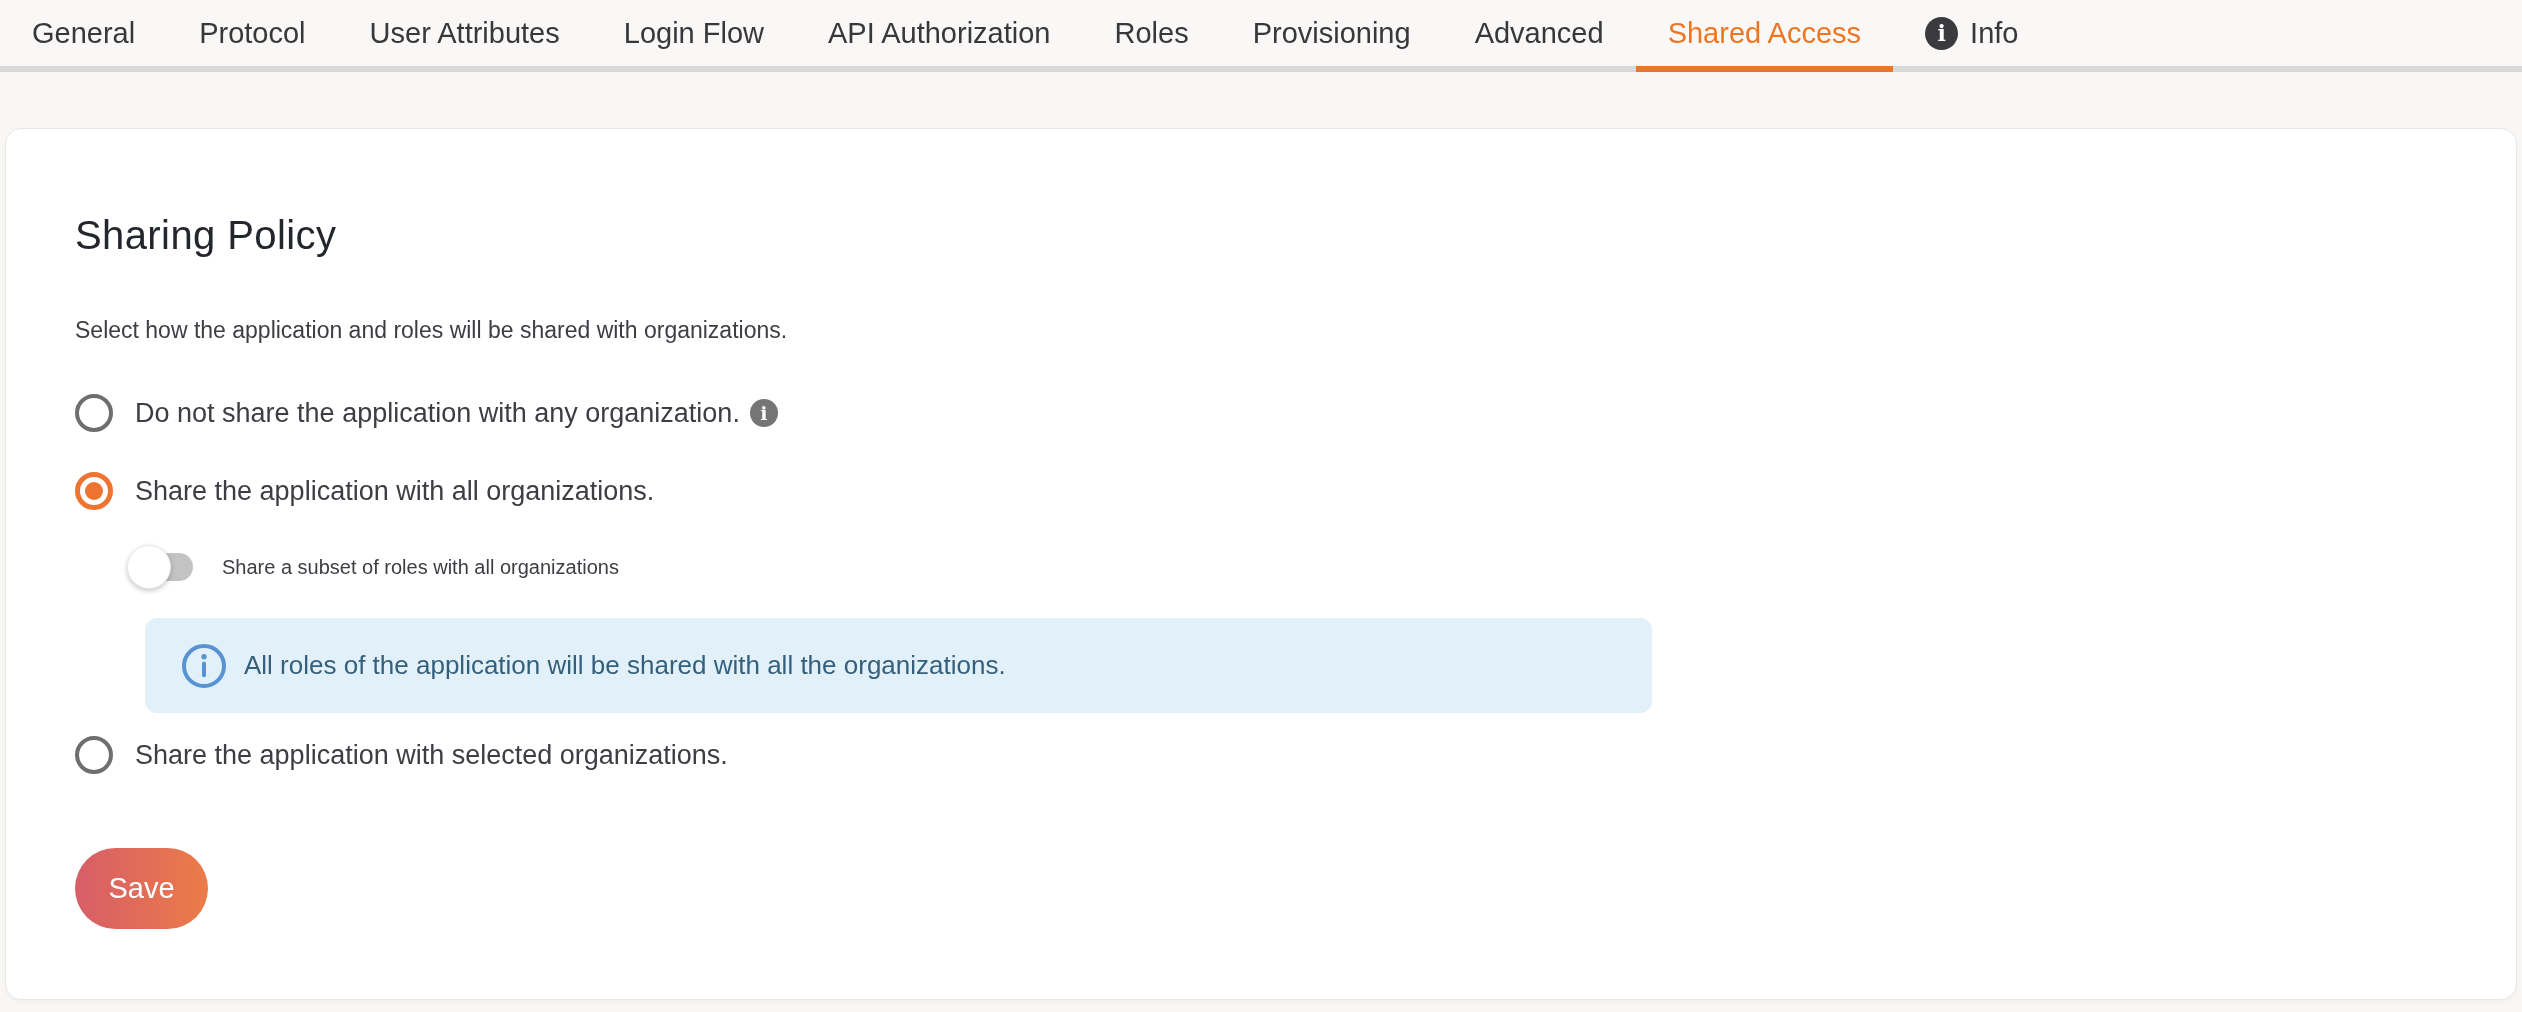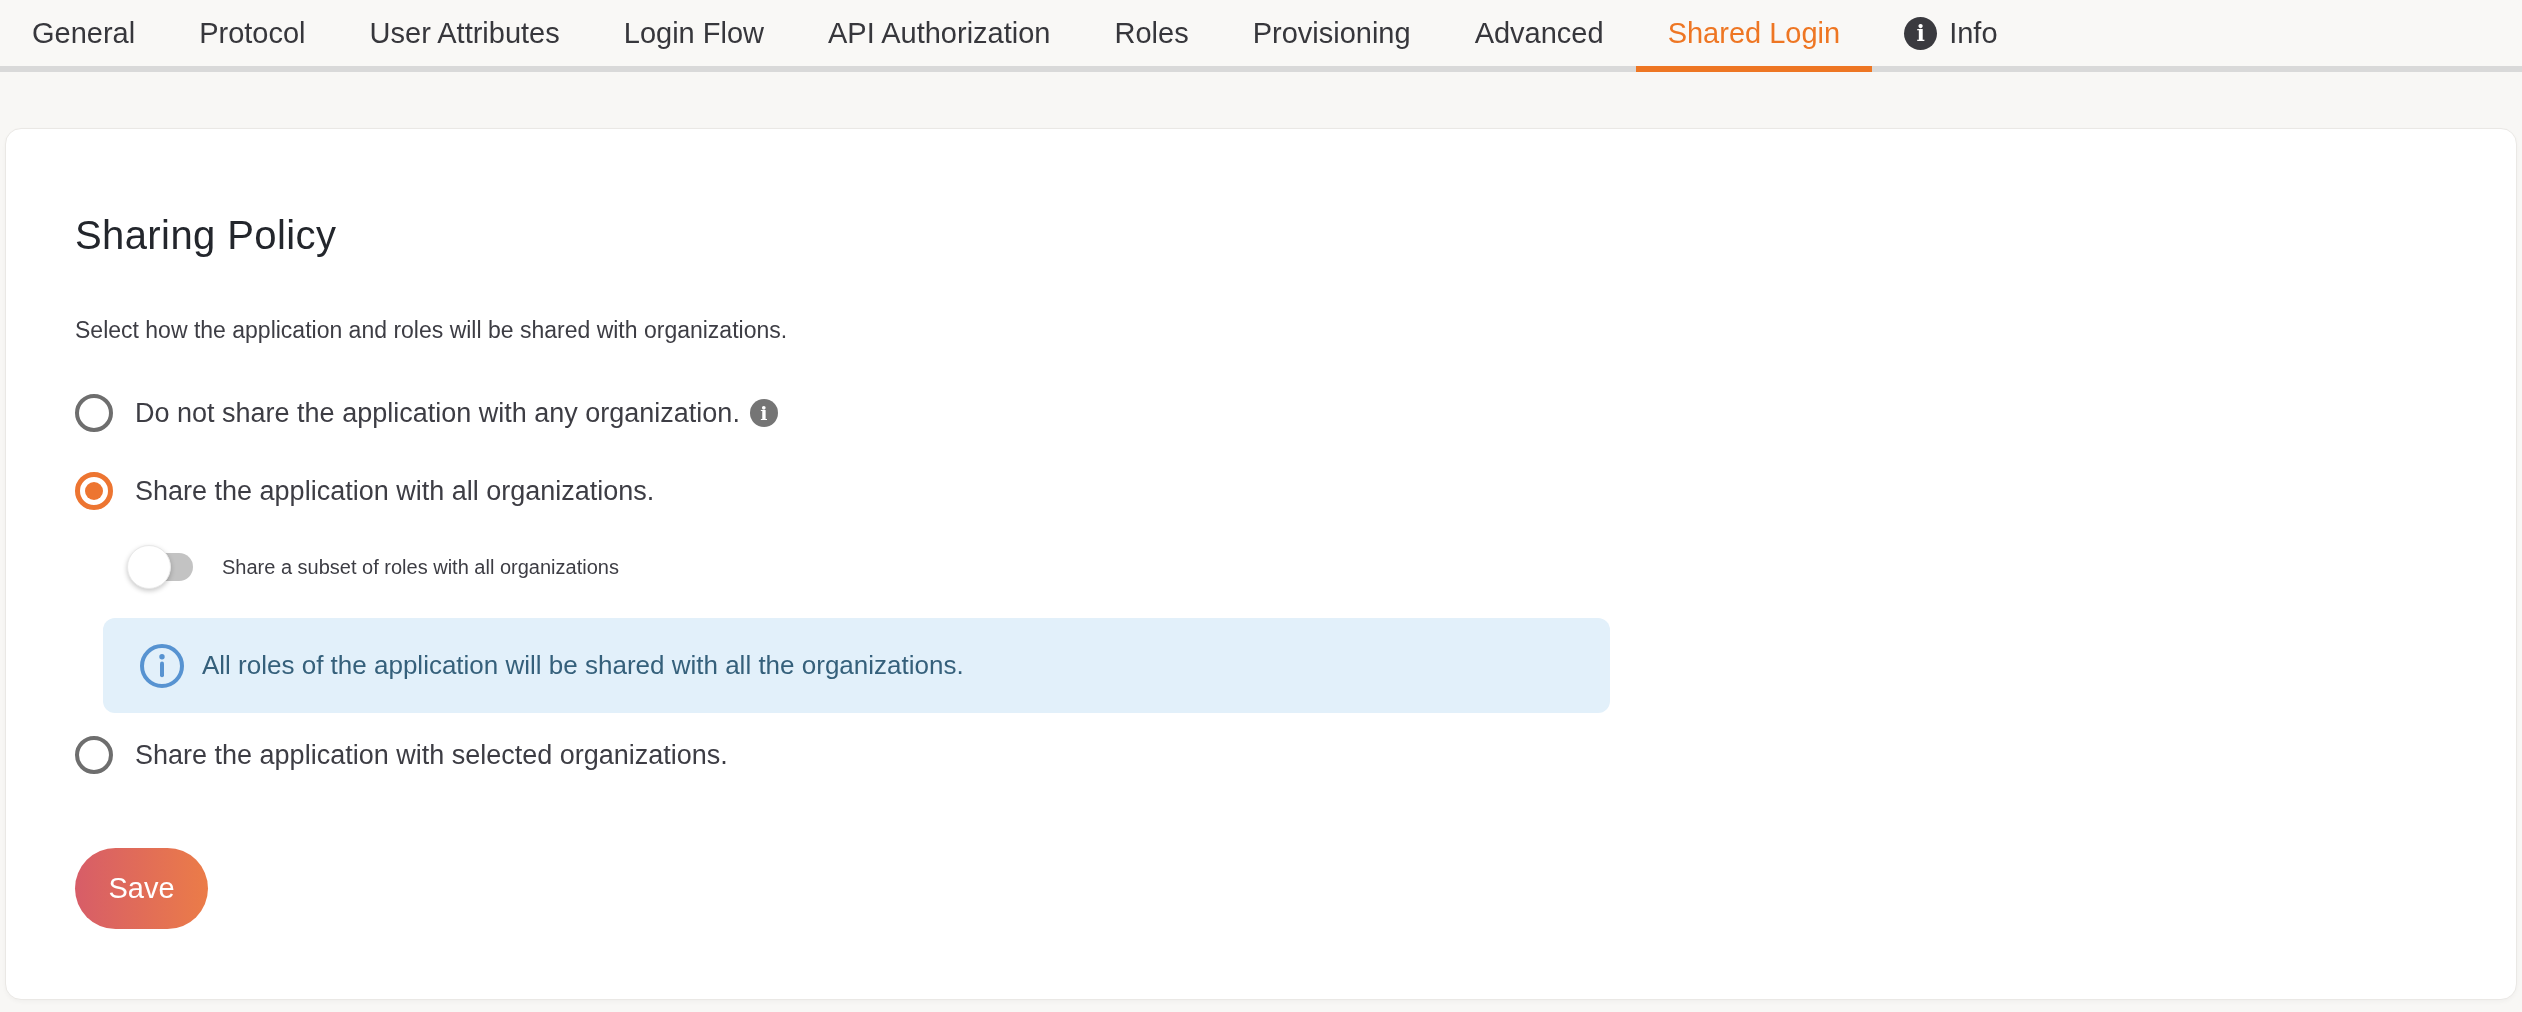--- a/index.html
+++ b/index.html
@@ -143,21 +143,21 @@
     left:0; top:0;
     width:44px; height:44px;
     border-radius:50%;
     background:#fff;
     border:1px solid #e9e9e9;
     box-shadow:0 2px 5px rgba(0,0,0,0.22);
   }
 
   
   .alert {
-    margin:27px 0 0 28px;
+    margin:27px 0 0 70px;
     width:1507px; height:95px;
     background:#e2f0fa;
     border-radius:12px;
     display:flex;
     align-items:center;
     padding-left:35px;
     font-size:26px;
     color:#35607b;
   }
   .alert svg { margin-right:16px; flex:none; }
@@ -198,21 +198,21 @@
   <div class="tab">
       <span>Roles</span>
     </div>
   <div class="tab">
       <span>Provisioning</span>
     </div>
   <div class="tab">
       <span>Advanced</span>
     </div>
   <div class="tab active">
-      <span>Shared Login</span>
+      <span>Shared Access</span>
     </div>
   <div class="tab">
     <span class="info-badge">i</span>
     <span>Info</span>
   </div>
 </nav>
 
 <main class="card">
   <h1 class="title">Sharing Policy</h1>
   <p class="desc">Select how the application and roles will be shared with organizations.</p>

